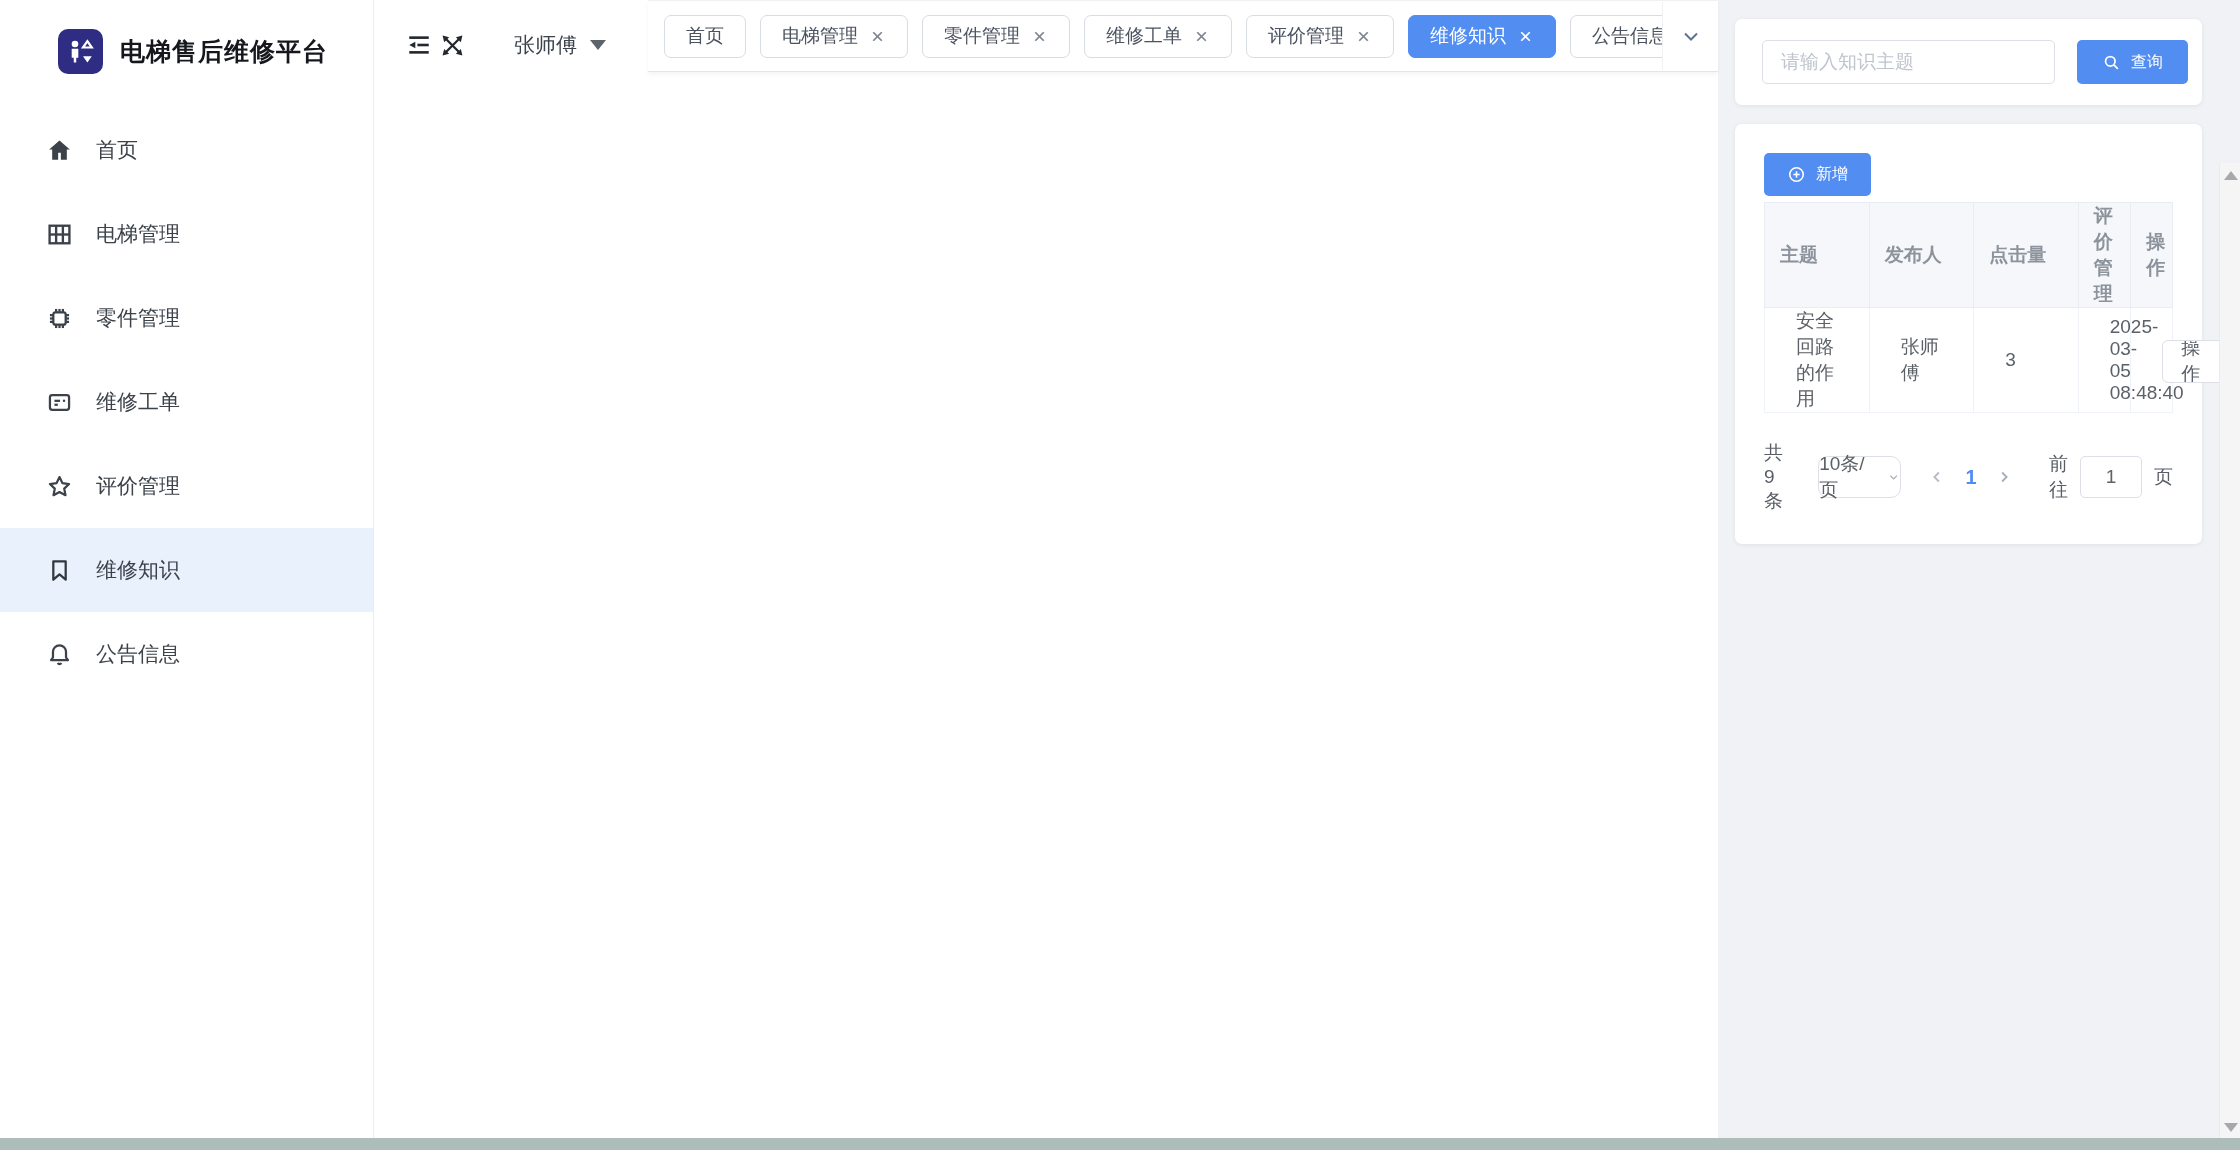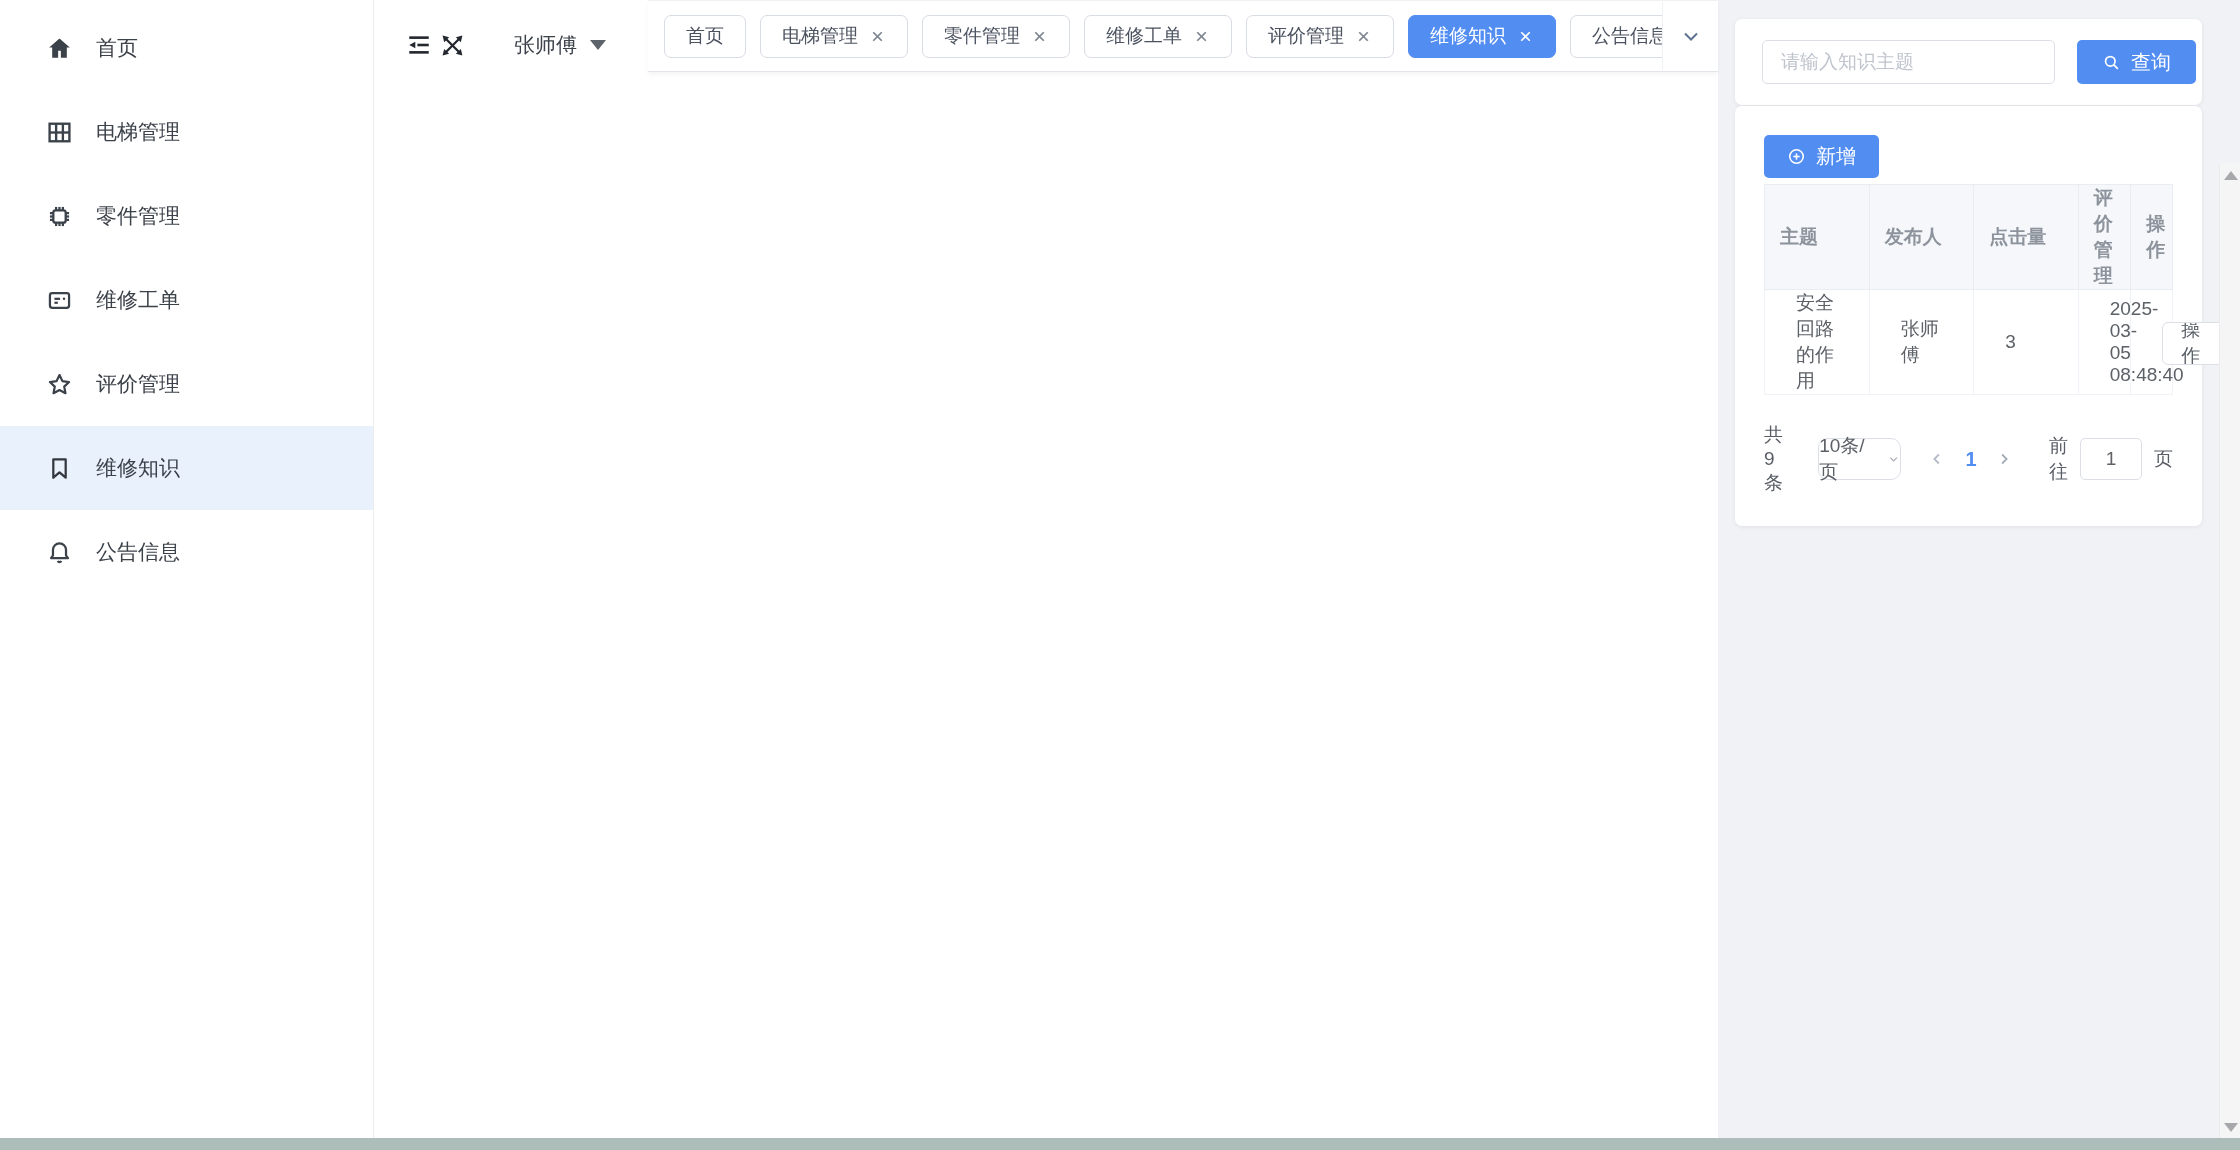--- a/index.html
+++ b/index.html
@@ -34,24 +34,24 @@
   .tab { height:43px; display:inline-flex; align-items:center; gap:11px; padding:0 21px; background:#fff; border:1px solid #d8dce3; border-radius:7px; font-size:19px; color:#4c5360; cursor:pointer; white-space:nowrap; }
   .tab.active { background:#528df2; border-color:#528df2; color:#fff; }
   .tab-close { width:17px; height:17px; display:inline-flex; cursor:pointer; }
   .tab-close svg { stroke:#7d848f; }
   .tab.active .tab-close svg { stroke:#ffffff; }
   .tab-more { position:absolute; right:0; top:1px; bottom:1px; width:56px; border-left:1px solid #f0f1f4; display:flex; align-items:center; justify-content:center; cursor:pointer; background:#fff; }
 
   
   .content { flex:1; background:#f0f2f5; padding:19px 38px 0 17px; position:relative; overflow:hidden; }
   .card { background:#fff; border-radius:7px; box-shadow:0 1px 5px rgba(0,0,0,0.07); }
-  .search-card { height:86px; display:flex; align-items:center; padding-left:27px; gap:22px; margin-bottom:1px; }
+  .search-card { height:86px; display:flex; align-items:center; padding-left:27px; gap:22px; margin-bottom:19px; }
   .search-input { width:293px; height:44px; border:1px solid #dcdfe6; border-radius:5px; padding:0 18px; font-size:19px; color:#606266; outline:none; }
   .search-input::placeholder { color:#bfc4cd; }
-  .btn-primary { height:44px; padding:0 25px; background:#528df2; color:#fff; border:none; border-radius:5px; font-size:20px; display:inline-flex; align-items:center; gap:10px; cursor:pointer; font-family:inherit; }
+  .btn-primary { height:44px; padding:0 25px; background:#528df2; color:#fff; border:none; border-radius:5px; font-size:16px; display:inline-flex; align-items:center; gap:10px; cursor:pointer; font-family:inherit; }
 
   .table-card { padding:29px 29px 30px; }
   .add-btn { height:43px; padding:0 23px; }
 
   table.data-table { width:100%; border-collapse:collapse; margin-top:6px; border:1px solid #ebeef5; table-layout:fixed; }
   .data-table th { background:#f5f7fa; height:47px; font-size:19px; font-weight:bold; color:#8d939c; text-align:left; padding:0 15px; border:1px solid #e9edf3; }
   .data-table td { height:66px; font-size:19px; color:#5c6167; padding:0 31px; border:1px solid #eff2f6; background:#fff; }
 
   .action-btn { height:43px; display:inline-flex; align-items:center; background:#fff; border:1px solid #dcdfe6; border-radius:6px; color:#595f67; font-size:19px; cursor:pointer; overflow:hidden; }
   .action-btn .label { padding:0 18px; }
@@ -76,20 +76,31 @@
 
   .icon-dark { stroke:#23272e; }
   svg { display:block; }
 </style>
 </head>
 <body>
 
 <div class="app">
 
   <aside class="sidebar">
+    <div class="logo-row">
+      <div class="logo">
+        <svg width="33" height="33" viewBox="0 0 24 24">
+          <circle cx="8" cy="6.5" r="2.4" fill="#fff"></circle>
+          <path d="M5.6 10h4.8v6.5H8.9V20H7.1v-3.5H5.6z" fill="#fff"></path>
+          <path d="M17 4.5l3.2 4.6h-6.4z" fill="none" stroke="#fff" stroke-width="1.6"></path>
+          <path d="M17 20l3.2-4.6h-6.4z" fill="#fff"></path>
+        </svg>
+      </div>
+      <div class="app-title">电梯售后维修平台</div>
+    </div>
     <nav class="menu">
       <div class="menu-item">
         <span class="menu-icon">
           <svg viewBox="0 0 24 24">
               <path d="M12 3 2.8 11h2.7v9.2h5.3v-6.1h2.4v6.1h5.3V11h2.7z" fill="#3c424a"></path>
             </svg>
         </span>
         <span>首页</span>
       </div>
       <div class="menu-item">

